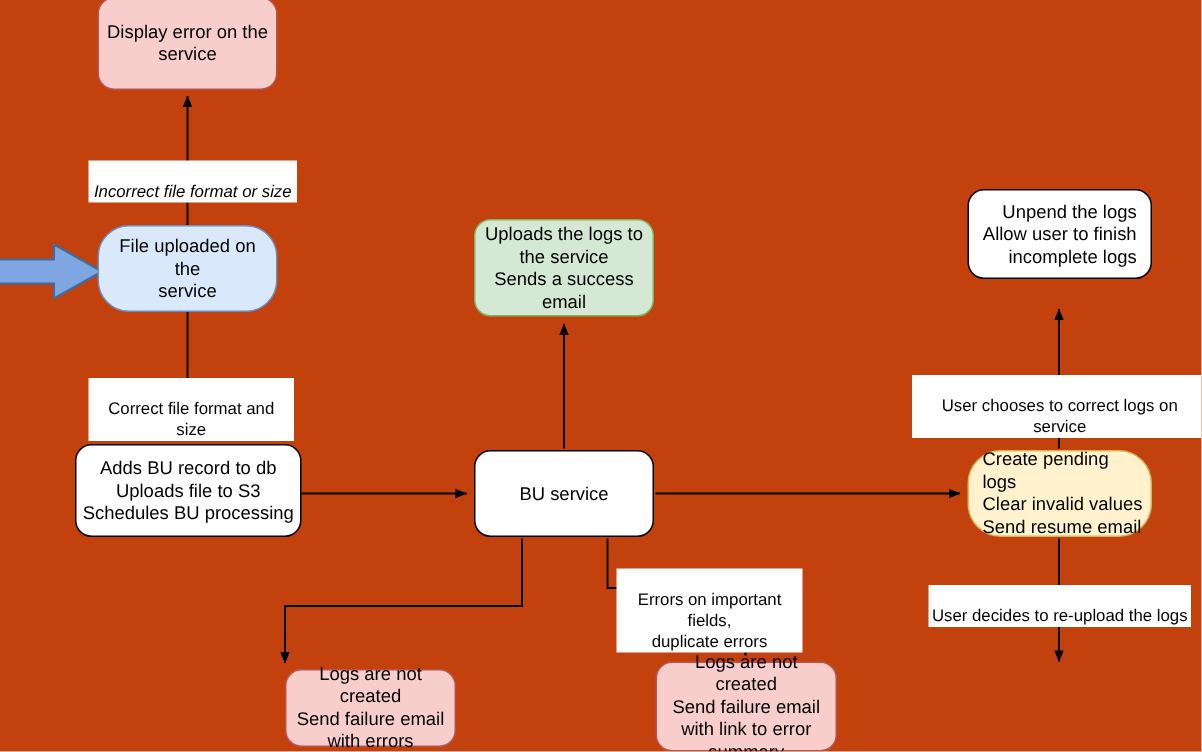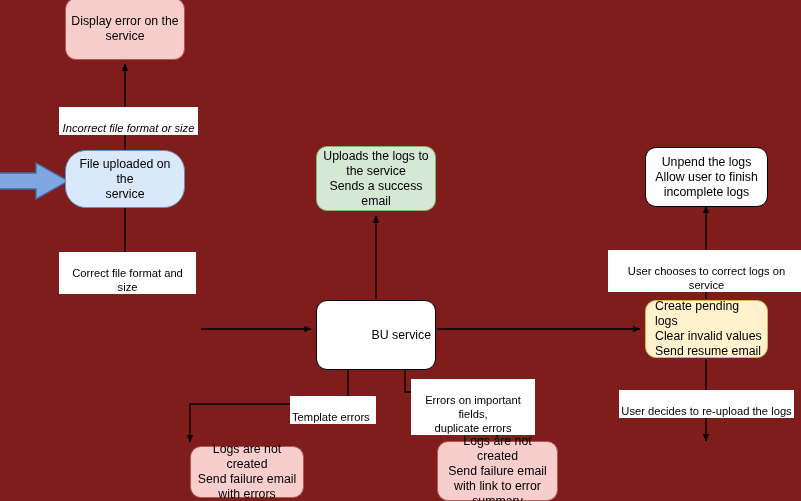--- a/index.html
+++ b/index.html
@@ -7,21 +7,21 @@
     padding: 0;
     background: #ffffff;
   }
   body {
     font-family: "Liberation Sans", sans-serif;
   }
   #canvas {
     position: relative;
     width: 801px;
     height: 501px;
-    background: #7f1d1d;
+    background: #c2410c;
     overflow: hidden;
   }
   svg.edges {
     position: absolute;
     left: 0;
     top: 0;
     width: 801px;
     height: 501px;
     pointer-events: none;
   }
@@ -101,70 +101,72 @@
   <div class="node" style="left:65px; top:-2px; width:120px; height:62px; background:#f8cecc; border-color:#b85450;">
     <span>Display error on the
 service</span>
   </div>
 
   <div class="node" style="left:65px; top:150px; width:120px; height:58px; background:#dae8fc; border-color:#6c8ebf;border-radius:21px;">
     <span>File uploaded on the
 service</span>
   </div>
 
+  <div class="node" style="left:50px; top:296px; width:151px; height:62px; background:#ffffff; border-color:#000000;">
+    <span>Adds BU record to db
+Uploads file to S3
+Schedules BU processing</span>
+  </div>
 
   <div class="node" style="left:316px; top:146px; width:120px; height:65px; background:#d5e8d4; border-color:#82b366;">
     <span>Uploads the logs to
 the service
 Sends a success
 email</span>
   </div>
 
-  <div class="node" style="left:316px; top:300px; width:120px; height:70px; background:#ffffff; border-color:#000000;justify-content:flex-end;">
+  <div class="node" style="left:316px; top:300px; width:120px; height:58px; background:#ffffff; border-color:#000000;">
     <span>BU service</span>
   </div>
 
   <div class="node" style="left:190px; top:446px; width:114px; height:52px; background:#f8cecc; border-color:#b85450;">
     <span>Logs are not created
 Send failure email
 with errors</span>
   </div>
 
   <div class="node" style="left:437px; top:441px; width:121px; height:60px; background:#f8cecc; border-color:#b85450;">
     <span>Logs are not created
 Send failure email
 with link to error
 summary</span>
   </div>
 
-  <div class="node" style="left:645px; top:147px; width:123px; height:60px; background:#ffffff; border-color:#000000;">
+  <div class="node" style="left:645px; top:126px; width:123px; height:60px; background:#ffffff; border-color:#000000;text-align:right;">
     <span>Unpend the logs
 Allow user to finish
 incomplete logs</span>
   </div>
 
-  <div class="node left-text" style="left:645px; top:300px; width:123px; height:58px; background:#fff2cc; border-color:#d6b656;">
+  <div class="node left-text" style="left:645px; top:300px; width:123px; height:58px; background:#fff2cc; border-color:#d6b656;border-radius:22px;">
     <span>Create pending logs
 Clear invalid values
 Send resume email</span>
   </div>
 
 
   <div class="edge-label" style="left:59px; top:107px; width:135px;font-style:italic;">
     <span>Incorrect file format or size</span>
   </div>
 
   <div class="edge-label" style="left:59px; top:252px; width:133px;">
     <span>Correct file format and size</span>
   </div>
 
 
-  <div class="edge-label" style="left:290px; top:396px; width:82px; text-align:left;">
-    <span>Template errors</span>
-  </div>
 
   <div class="edge-label" style="left:411px; top:379px; width:120px;">
     <span>Errors on important fields,
 duplicate errors</span>
   </div>
 
 
   <div class="edge-label" style="left:608px; top:250px; width:193px;">
     <span>User chooses to correct logs on service</span>
   </div>

